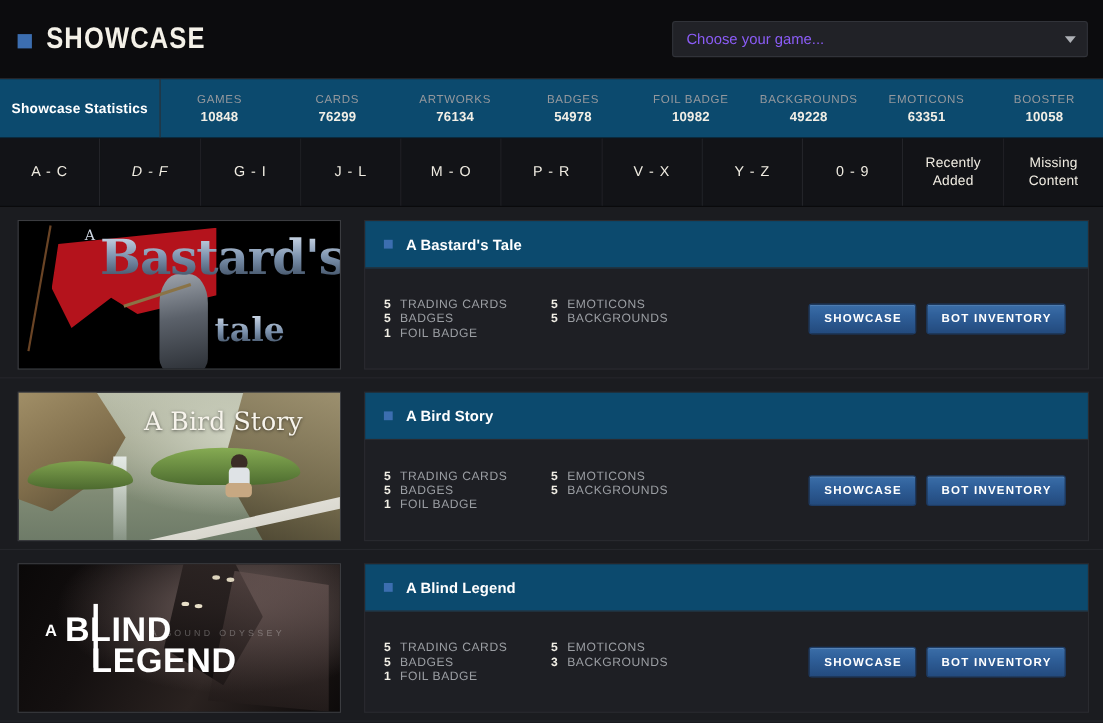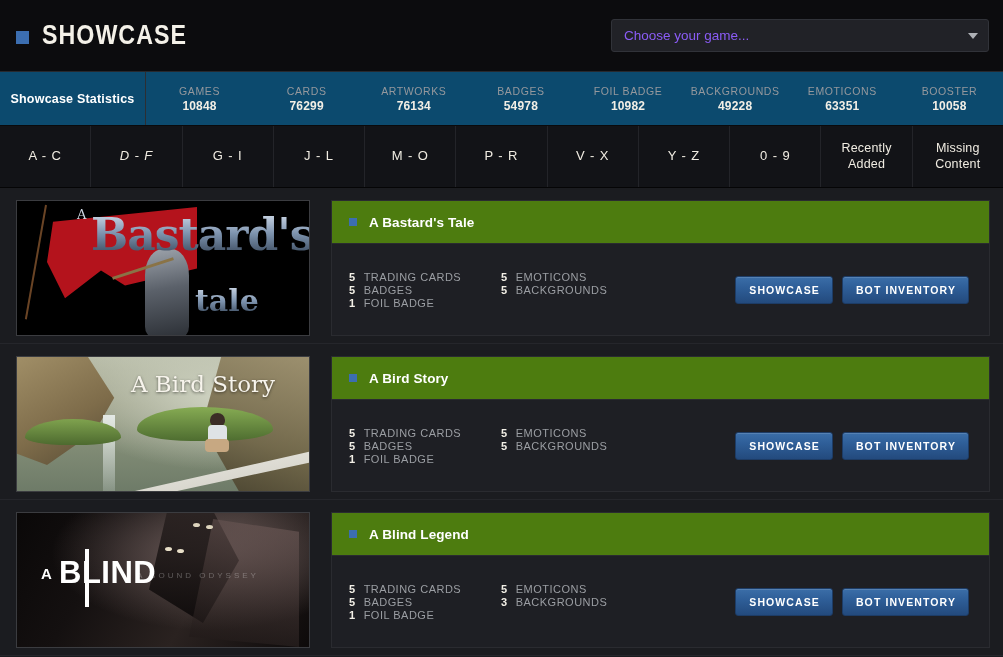--- a/index.html
+++ b/index.html
@@ -135,21 +135,21 @@
   .panel {
     flex: 1;
     margin-left: 21px;
     border: 1px solid #2a2b30;
     background: #1e1f24;
     height: 136px;
     display: flex; flex-direction: column;
   }
   .panel-head {
     height: 43px;
-    background: #4d7c0f;
+    background: #0c4a6e;
     display: flex; align-items: center;
     gap: 12px;
     padding: 0 17px;
     border-bottom: 1px solid #2a2b30;
   }
   .bullet {
     width: 8px; height: 8px;
     background: #3c6eb0;
     flex: 0 0 8px;
   }
@@ -583,20 +583,21 @@
             <span></span>
             <span></span>
           </div>
         <div class="eyes2">
             <span></span>
             <span></span>
           </div>
         <div class="sword"></div>
         <div class="bl-a">A</div>
         <div class="bl-1">BLIND</div>
+        <div class="bl-2">LEGEND</div>
         <div class="sub">A SOUND ODYSSEY</div>
       </div>
     </div>
     <div class="panel">
       <div class="panel-head">
         <span class="bullet"></span>
         <span class="game-title">A Blind Legend</span>
       </div>
       <div class="panel-body">
         <div class="stat-cols">

